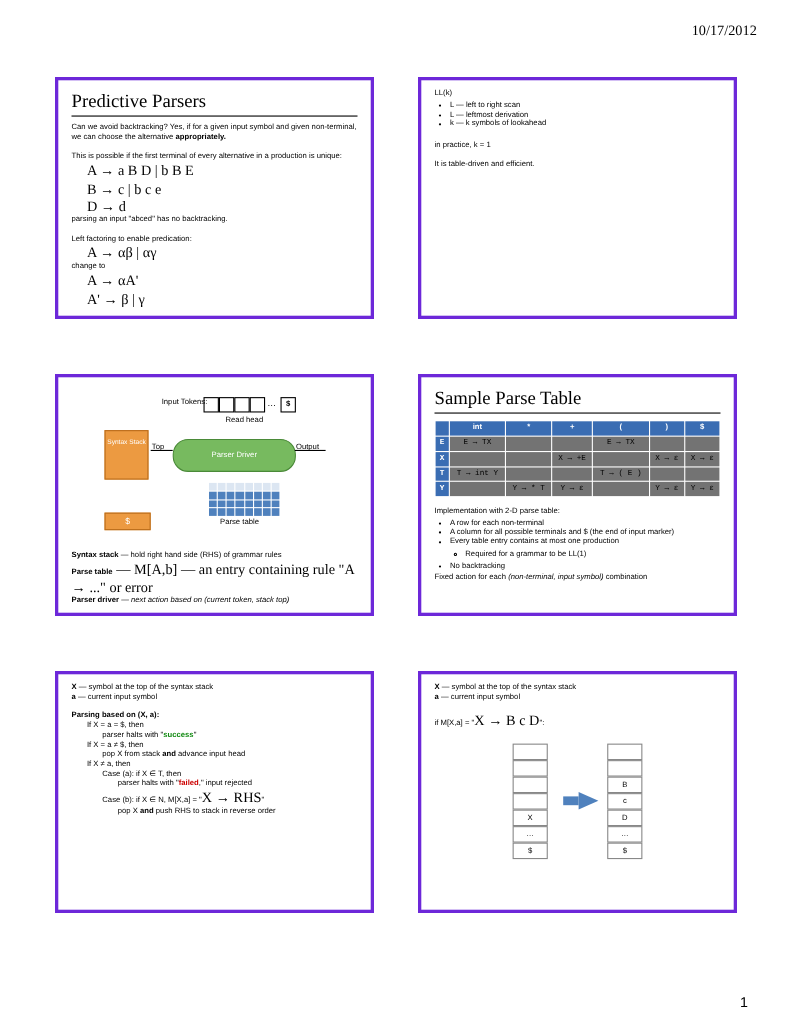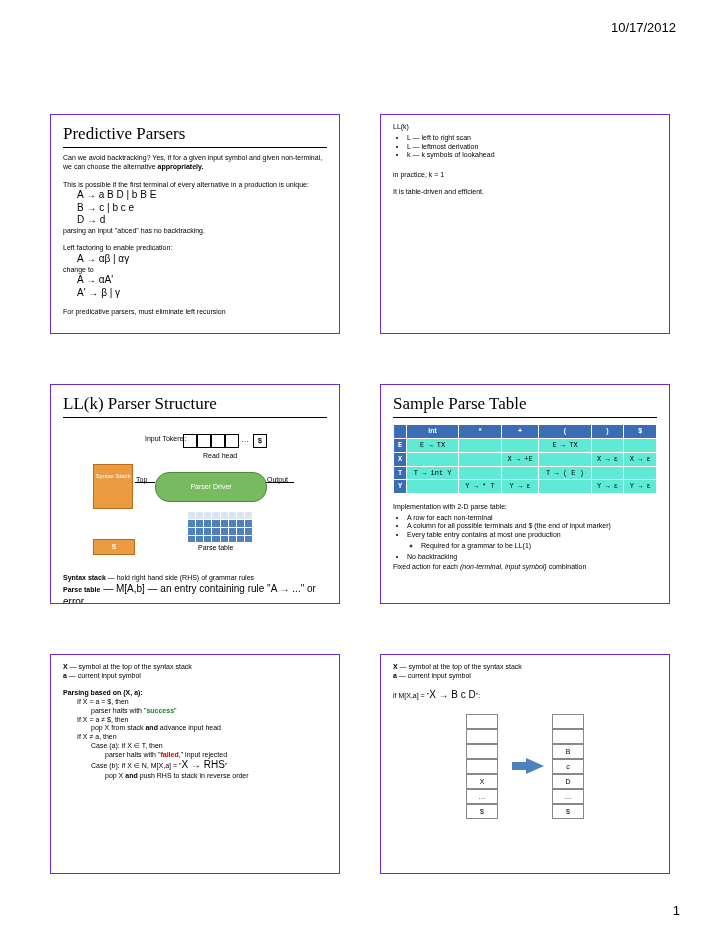--- a/index.html
+++ b/index.html
@@ -12,59 +12,59 @@
 }
 .page {
   width: 720px;
   position: relative;
   padding-top: 30px;
   box-sizing: border-box;
 }
 .header-date {
   position: absolute;
   top: 20px;
-  right: 44px;
+  right: 32px;
   font-size: 13px;
+  font-family: Liberation Serif, serif;
 }
 .footer-num {
   position: absolute;
   right: 40px;
   bottom: 12px;
   font-size: 13px;
 }
 .slides {
   padding: 40px 50px 40px 50px;
   display: grid;
   grid-template-columns: 1fr 1fr;
   grid-template-rows: repeat(3, 220px);
   gap: 50px 40px;
 }
 .slide {
-  border: 1px solid #6d28d9;
+  border: 3px solid #6d28d9;
   width: 100%;
   height: 220px;
   box-sizing: border-box;
   padding: 8px 12px;
   position: relative;
   overflow: hidden;
   font-size: 7px;
   line-height: 1.25;
-  margin-top: 44px;
 }
 .slide-title {
   font-family: Georgia, "Times New Roman", serif;
   font-size: 17px;
   font-weight: normal;
   border-bottom: 1px solid #000;
   padding-bottom: 3px;
   margin: 0 0 6px 0;
 }
 .mono {
-  font-family: Liberation Sans, sans-serif;
-  font-size: 10px;
+  font-family: Liberation Serif, serif;
+  font-size: 13px;
 }
 .b { font-weight: bold; }
 ul { margin: 2px 0 2px 0; padding-left: 14px; }
 li { margin: 0; }
 .indent { margin-left: 14px; }
 .indent2 { margin-left: 28px; }
 .green { color: #128a12; }
 .red { color: #c00; }
 
 
@@ -76,21 +76,21 @@
   background: #fff;
 }
 .parse-table th {
   background: #3a6db3;
   color: #fff;
   font-weight: bold;
   padding: 2px 3px;
   text-align: center;
 }
 .parse-table td {
-  background: #5eead4;
+  background: #737373;
   padding: 2px 3px;
   text-align: center;
   font-family: "Courier New", monospace;
 }
 .parse-table td.rowhead {
   background: #3a6db3;
   color: #fff;
   font-weight: bold;
 }
 
@@ -241,21 +241,20 @@
         <li>L — leftmost derivation</li>
         <li>k — k symbols of lookahead</li>
       </ul>
       <br>
       <div>in practice, k = 1</div>
       <br>
       <div>It is table-driven and efficient.</div>
     </div>
 
     <div class="slide">
-      <h2 class="slide-title">LL(k) Parser Structure</h2>
       <div class="diagram">
         <div style="position:absolute;left:82px;top:11px;">Input Tokens:</div>
         <div class="input-cells">
           <span></span>
             <span></span>
             <span></span>
             <span></span>
         </div>
         <div style="position:absolute;left:178px;top:11px;font-size:8px;">…</div>
         <div style="position:absolute;left:190px;top:10px;width:12px;height:12px;border:1px solid #000;text-align:center;line-height:12px;" class="b">$</div>

